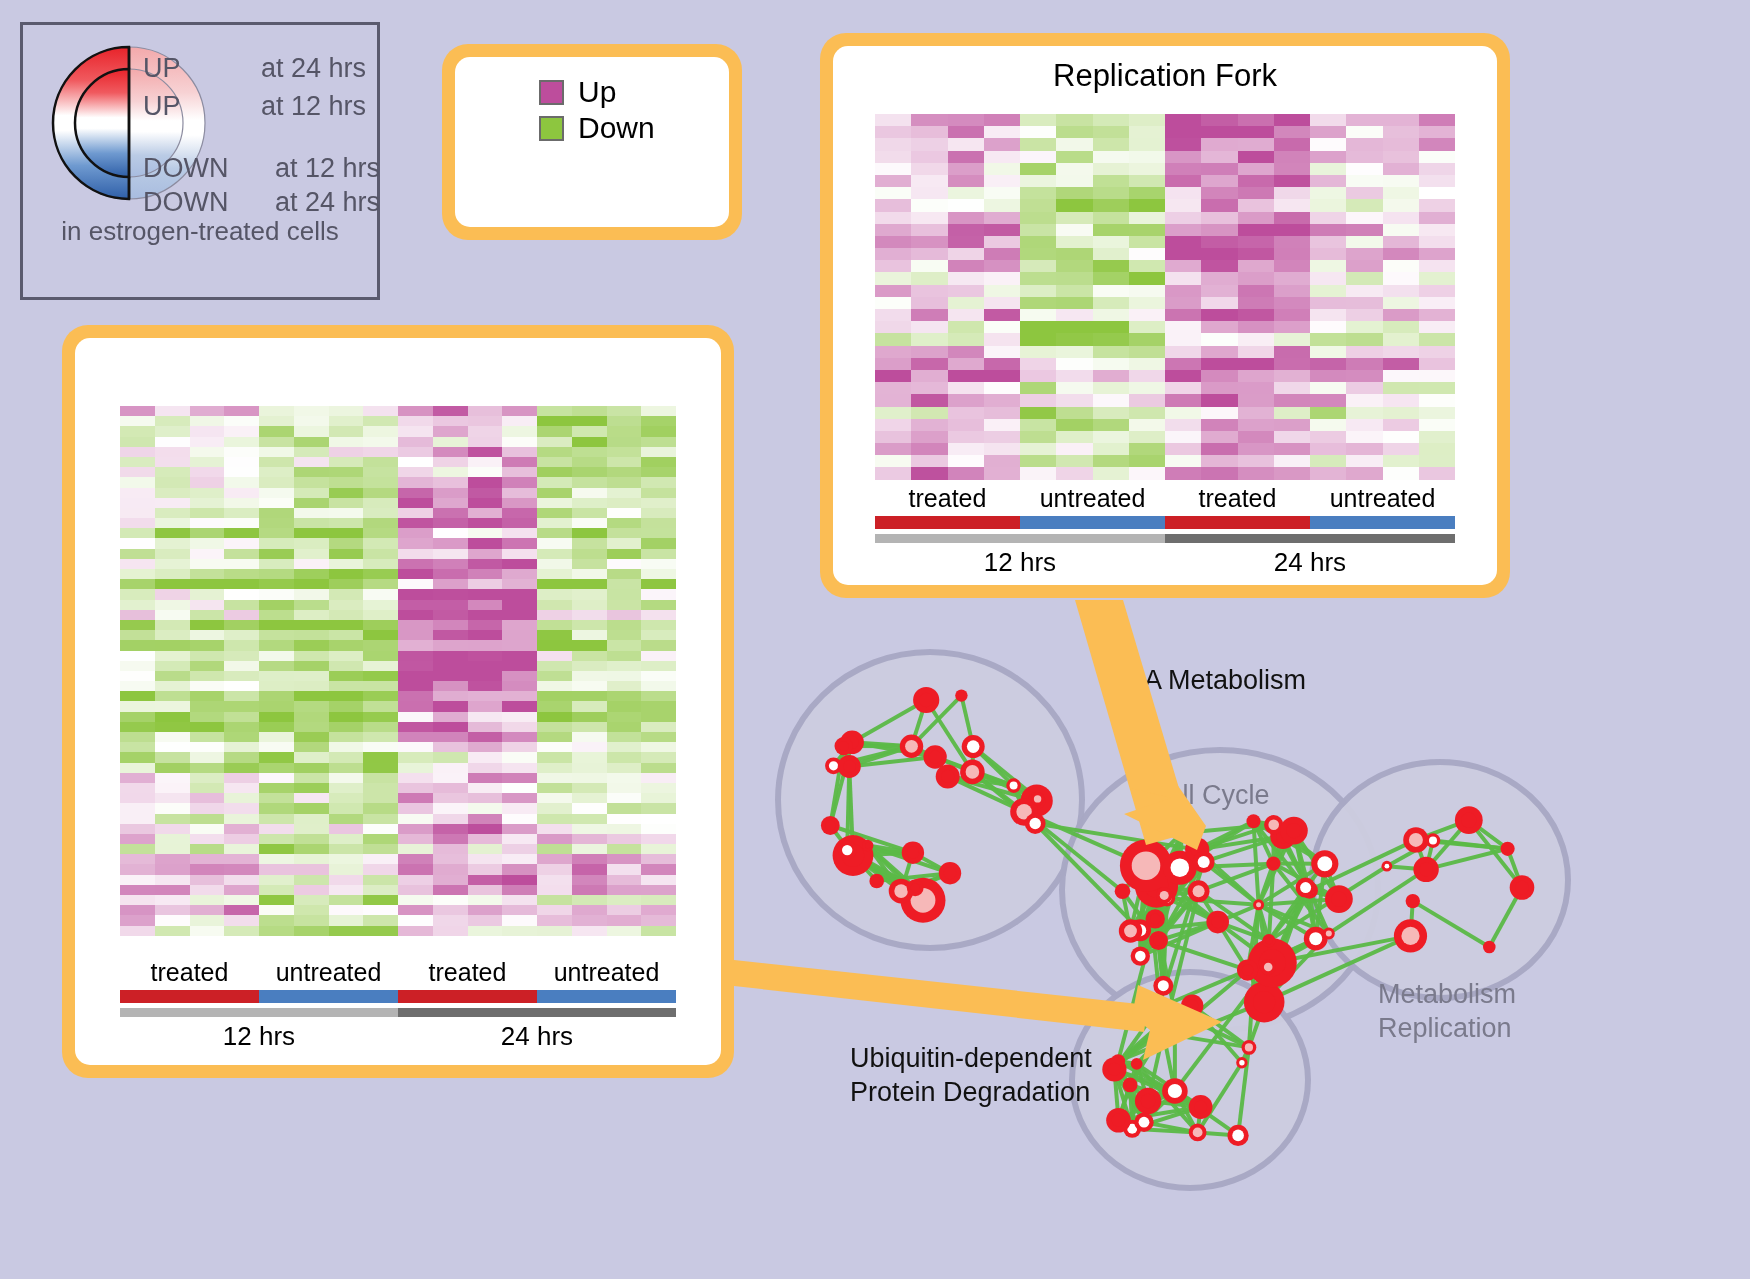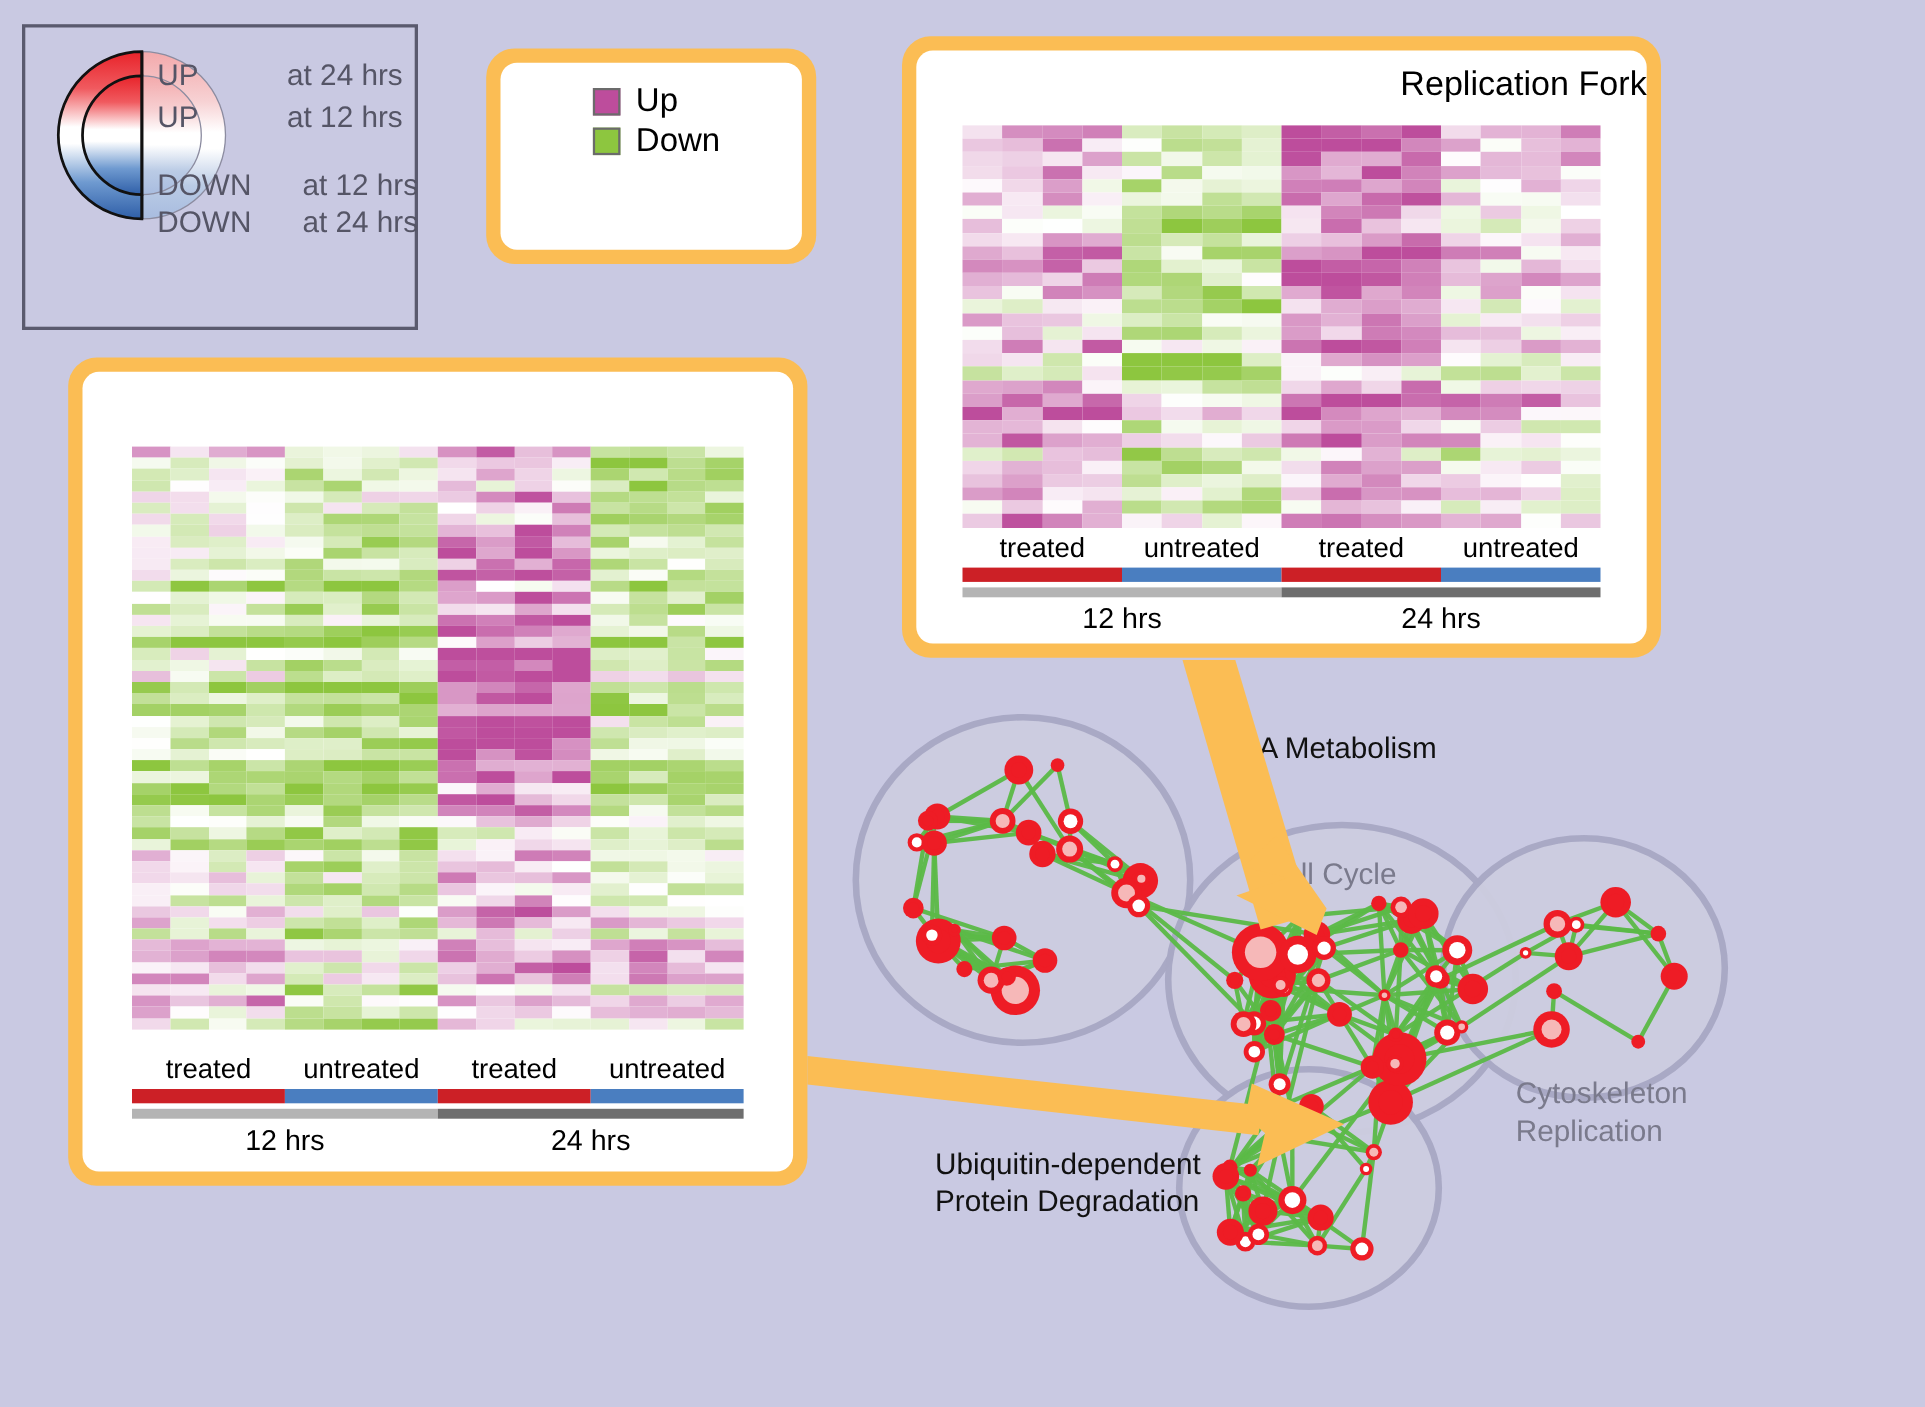--- a/index.html
+++ b/index.html
@@ -53,21 +53,21 @@
   .legend-item{display:flex;align-items:center;gap:14px;margin-top:2px;padding-left:84px;}
   .swatch{width:25px;height:25px;border:2px solid #6b6b6b;box-sizing:border-box;}
   .legend-label{font-size:30px;color:#000;}
 
   
   #rf-panel{left:820px;top:33px;width:690px;height:565px;}
   
   #apc-panel{left:62px;top:325px;width:672px;height:753px;}
 
   .panel-title{
-    text-align:right;font-size:31px;color:#000;
+    text-align:center;font-size:31px;color:#000;
     padding-top:12px;font-weight:normal;margin:0;
   }
   #apc-panel .panel-title{font-size:30px;padding-top:16px;}
 
   .hm-wrap{position:absolute;left:0;right:0;}
   .heatmap{display:grid;width:100%;}
   .heatmap i{display:block;}
 
   .axis{position:absolute;left:0;right:0;}
   .axis .labels{display:grid;grid-template-columns:repeat(4,1fr);}
@@ -125,20 +125,21 @@
   <div class="keyrow" style="top:128px;left:0;">
     <span class="kw">DOWN</span>
     <span class="kt" style="left:252px;">at 12 hrs</span>
   </div>
   <div class="keyrow" style="top:162px;left:0;">
     <span class="kw">DOWN</span>
     <span class="kt" style="left:252px;">at 24 hrs</span>
   </div>
 
   <div class="footer">
+    <div>in estrogen-treated cells</div>
   </div>
 </div>
 
 <div class="abs opanel" id="legend-panel">
   <div class="inner">
     <div class="legend-item">
       <span class="swatch" id="sw-up" style="background: rgb(189, 77, 156);"></span>
       <span class="legend-label">Up</span>
     </div>
     <div class="legend-item">
@@ -2168,21 +2169,21 @@
         </g>
         <g>
           <circle cx="344.4" cy="469.4" r="12.1" fill="#ee1c25"></circle>
           <circle cx="344.4" cy="469.4" r="6.6" fill="#ee1c25"></circle>
         </g>
       </g>
   </svg>
 
   <div class="net-label dark" style="left:335px;top:65px;">DNA Metabolism</div>
   <div class="net-label gray" style="left:378px;top:180px;">Cell Cycle</div>
-  <div class="net-label gray two" style="left:608px;top:378px;">Cytoskeleton</div>
+  <div class="net-label gray two" style="left:608px;top:378px;">Metabolism</div>
   <div class="net-label gray two" style="left:608px;top:412px;">Replication</div>
   <div class="net-label dark two" style="left:80px;top:442px;">Ubiquitin-dependent</div>
   <div class="net-label dark two" style="left:80px;top:476px;">Protein Degradation</div>
 </div>
 
 <svg class="abs" style="left:0;top:0;pointer-events:none;" width="1750" height="1279">
   <g>
     <path d="M1075,600 L1123,600 L1192,832 L1146,845 Z" fill="#fbbd54"></path>
     <path d="M1197,850 L1124,814 L1171,798 L1130,788 L1160,760 L1206,826 Z" fill="#fbbd54"></path>
   </g>

